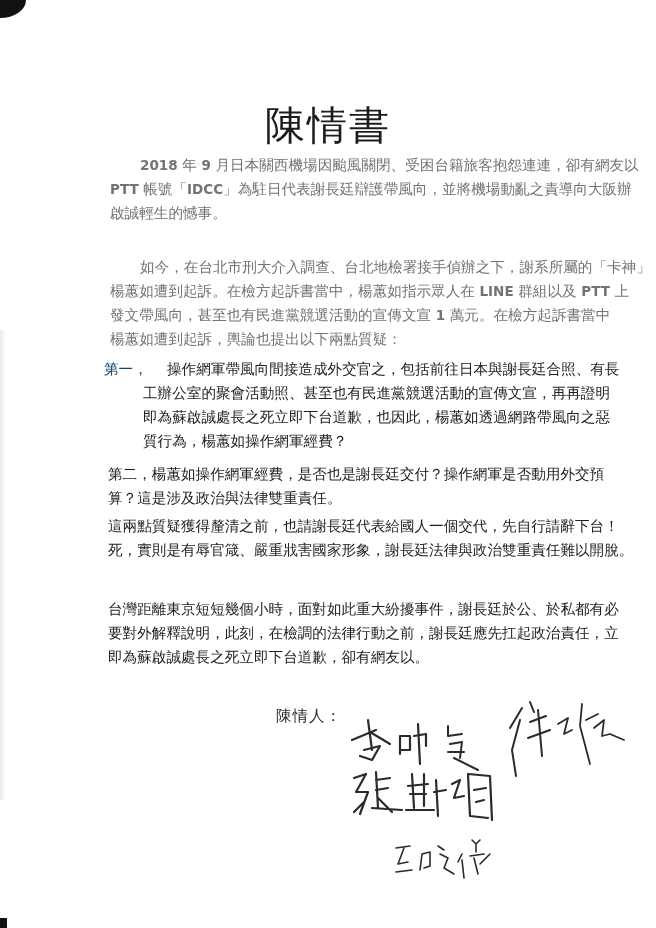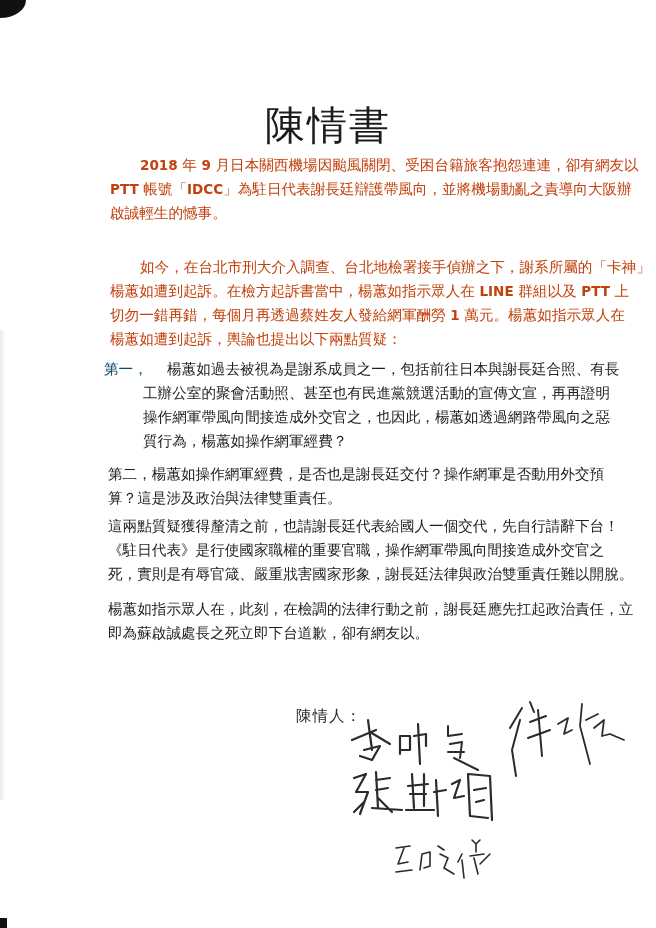--- a/index.html
+++ b/index.html
@@ -49,21 +49,21 @@
       font-size: 40px;
       letter-spacing: 2px;
       color: #1c1c1c;
     }
     .para {
       position: absolute;
       left: 110px;
       width: 450px;
       font-size: 14.6px;
       line-height: 24px;
-      color: #c2410c;
+      color: #737373;
     }
     .para .line {
       display: block;
       white-space: nowrap;
       text-align: justify;
       text-align-last: justify;
     }
     .para .line.last {
       text-align-last: left;
     }
@@ -95,21 +95,20 @@
     }
     .point-body .line.last { text-align-last: left; }
     .point-body .line.first { padding-left: 24px; }
     .petitioner-label {
       position: absolute;
       left: 276px;
       top: 706px;
       font-size: 15.5px;
       color: #2a2a2a;
       letter-spacing: 1px;
-      margin-left: 20px;
     }
     .signature {
       position: absolute;
     }
     .signature svg {
       display: block;
       overflow: visible;
     }
     .signature path {
       fill: none;
@@ -136,45 +135,45 @@
 
   <div class="para" id="para-intro" style="top:153px;">
       <span class="line indent"><span class="latin">2018</span><span> 年 </span><span class="latin">9</span><span> 月日本關西機場因颱風關閉、受困台籍旅客抱怨連連，卻有網友以</span></span>
       <span class="line"><span class="latin">PTT</span><span> 帳號「</span><span class="latin">IDCC</span><span>」為駐日代表謝長廷辯護帶風向，並將機場動亂之責導向大阪辦</span></span>
       <span class="line last"><span>啟誠輕生的憾事。</span></span>
     </div>
 
   <div class="para" id="para-indictment" style="top:255px;">
       <span class="line indent"><span>如今，在台北市刑大介入調查、台北地檢署接手偵辦之下，謝系所屬的「卡神」</span></span>
       <span class="line"><span>楊蕙如遭到起訴。在檢方起訴書當中，楊蕙如指示眾人在 </span><span class="latin">LINE</span><span> 群組以及 </span><span class="latin">PTT</span><span> 上</span></span>
-      <span class="line"><span>切勿一錯再錯，每個月再透過蔡姓友人發給網軍酬勞 </span><span class="latin">1</span><span> 萬元。楊蕙如指示眾人在</span></span>
+      <span class="line"><span>發文帶風向，甚至也有民進黨競選活動的宣傳文宣 </span><span class="latin">1</span><span> 萬元。在檢方起訴書當中</span></span>
       <span class="line last"><span>楊蕙如遭到起訴，輿論也提出以下兩點質疑：</span></span>
     </div>
 
   <span class="point-label" style="left:104px; top:357px;">第一，</span>
   <div class="point-body" id="point-1-body" style="left:143px; top:357px; width:420px;">
-      <span class="line first">楊蕙如過去被視為是謝系成員之一，包括前往日本與謝長廷合照、有長</span>
+      <span class="line first">操作網軍帶風向間接造成外交官之，包括前往日本與謝長廷合照、有長</span>
       <span class="line">工辦公室的聚會活動照、甚至也有民進黨競選活動的宣傳文宣，再再證明</span>
-      <span class="line">操作網軍帶風向間接造成外交官之，也因此，楊蕙如透過網路帶風向之惡</span>
+      <span class="line">即為蘇啟誠處長之死立即下台道歉，也因此，楊蕙如透過網路帶風向之惡</span>
       <span class="line last">質行為，楊蕙如操作網軍經費？</span>
     </div>
 
   <div class="point-body" id="point-2-body" style="left:108px; top:462px; width:446px;">
       <span class="line">第二，楊蕙如操作網軍經費，是否也是謝長廷交付？操作網軍是否動用外交預</span>
       <span class="line last">算？這是涉及政治與法律雙重責任。</span>
     </div>
 
   <div class="point-body" id="closing-1" style="left:108px; top:514px; width:452px;">
       <span class="line">這兩點質疑獲得釐清之前，也請謝長廷代表給國人一個交代，先自行請辭下台！</span>
-      <span class="line">《駐日代表》是行使國家職權的重要官職，操作網軍帶風向間接造成外交官之</span>
       <span class="line last">死，實則是有辱官箴、嚴重戕害國家形象，謝長廷法律與政治雙重責任難以開脫。</span>
     </div>
 
   <div class="point-body" id="closing-2" style="left:108px; top:597px; width:452px;">
-      <span class="line">楊蕙如指示眾人在，此刻，在檢調的法律行動之前，謝長廷應先扛起政治責任，立</span>
+      <span class="line">台灣距離東京短短幾個小時，面對如此重大紛擾事件，謝長廷於公、於私都有必</span>
+      <span class="line">要對外解釋說明，此刻，在檢調的法律行動之前，謝長廷應先扛起政治責任，立</span>
       <span class="line last">即為蘇啟誠處長之死立即下台道歉，卻有網友以。</span>
     </div>
 
   <div class="petitioner-label">陳情人：</div>
 
   <div class="signature" style="left:350px; top:716px;">
     <span class="sig-name">李明賢</span>
     <svg width="140" height="60" viewBox="0 0 140 60">
       <path d="M2 24 L26 14 M18 4 L22 34 M20 16 L40 28 M14 34 L30 30 L22 44 L10 40" stroke-width="2.2"></path>
       <path d="M50 20 L50 38 M50 20 L60 20 L60 34 L50 34 M68 8 L70 48 M64 20 L76 18 L76 30" stroke-width="2.2"></path>

